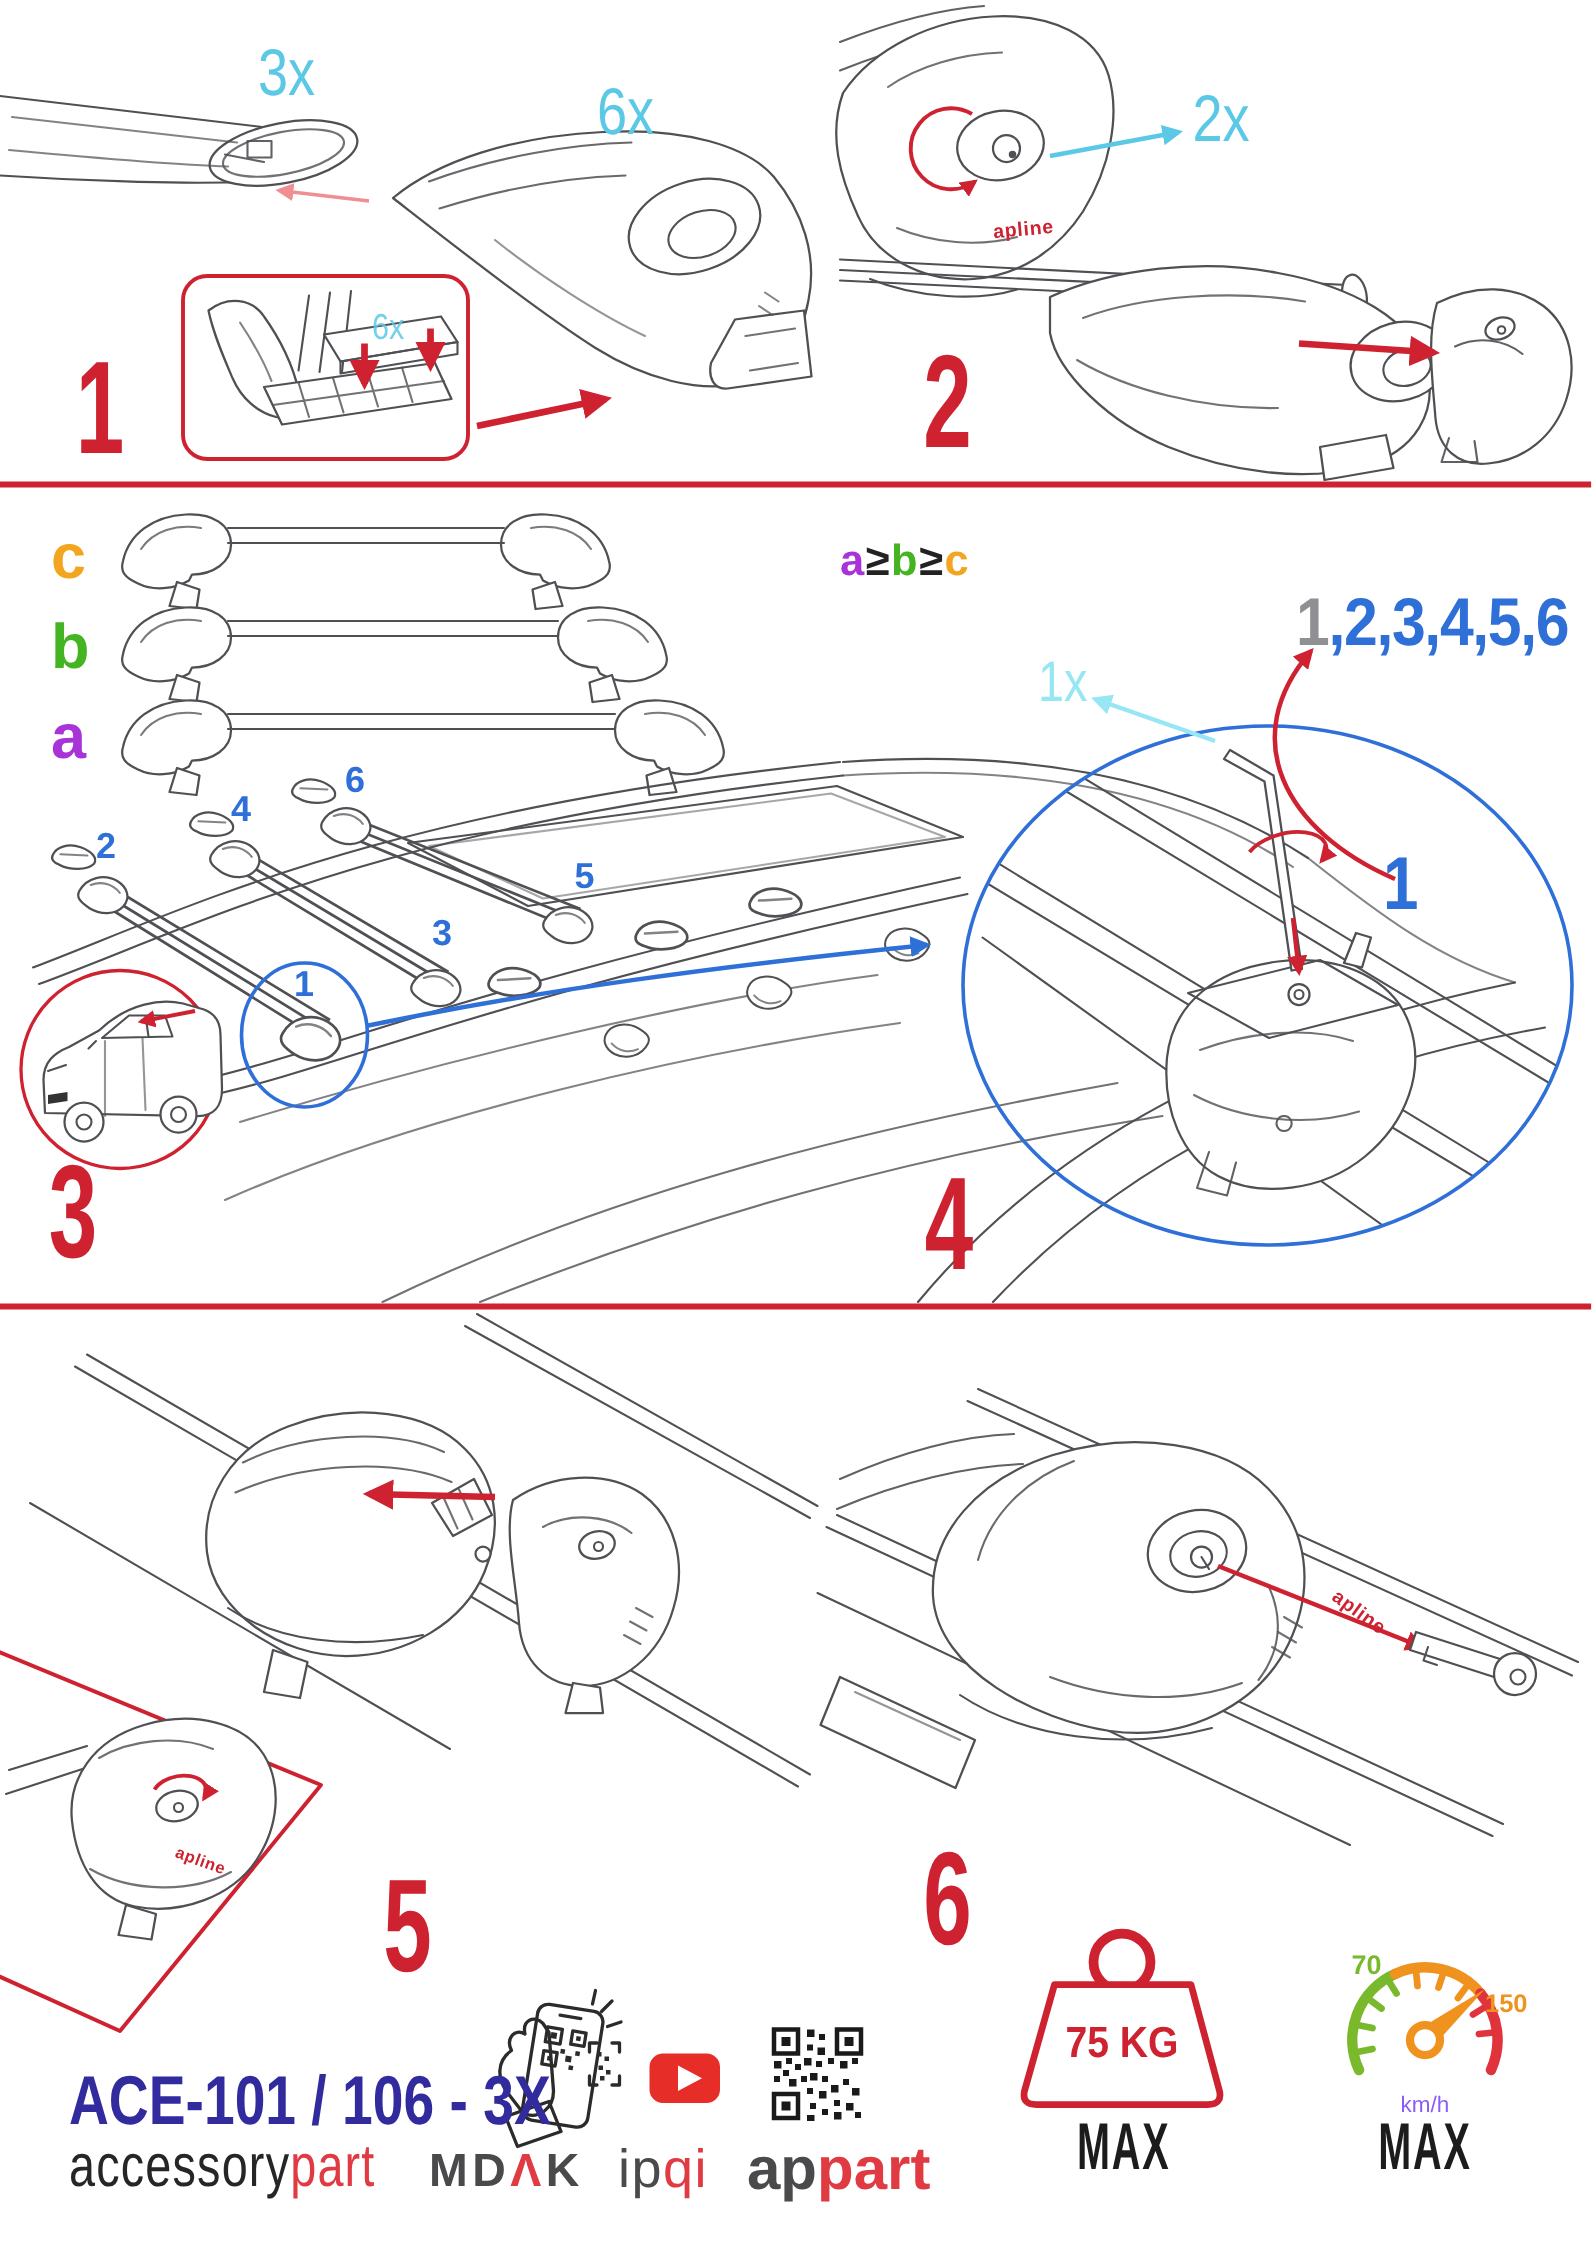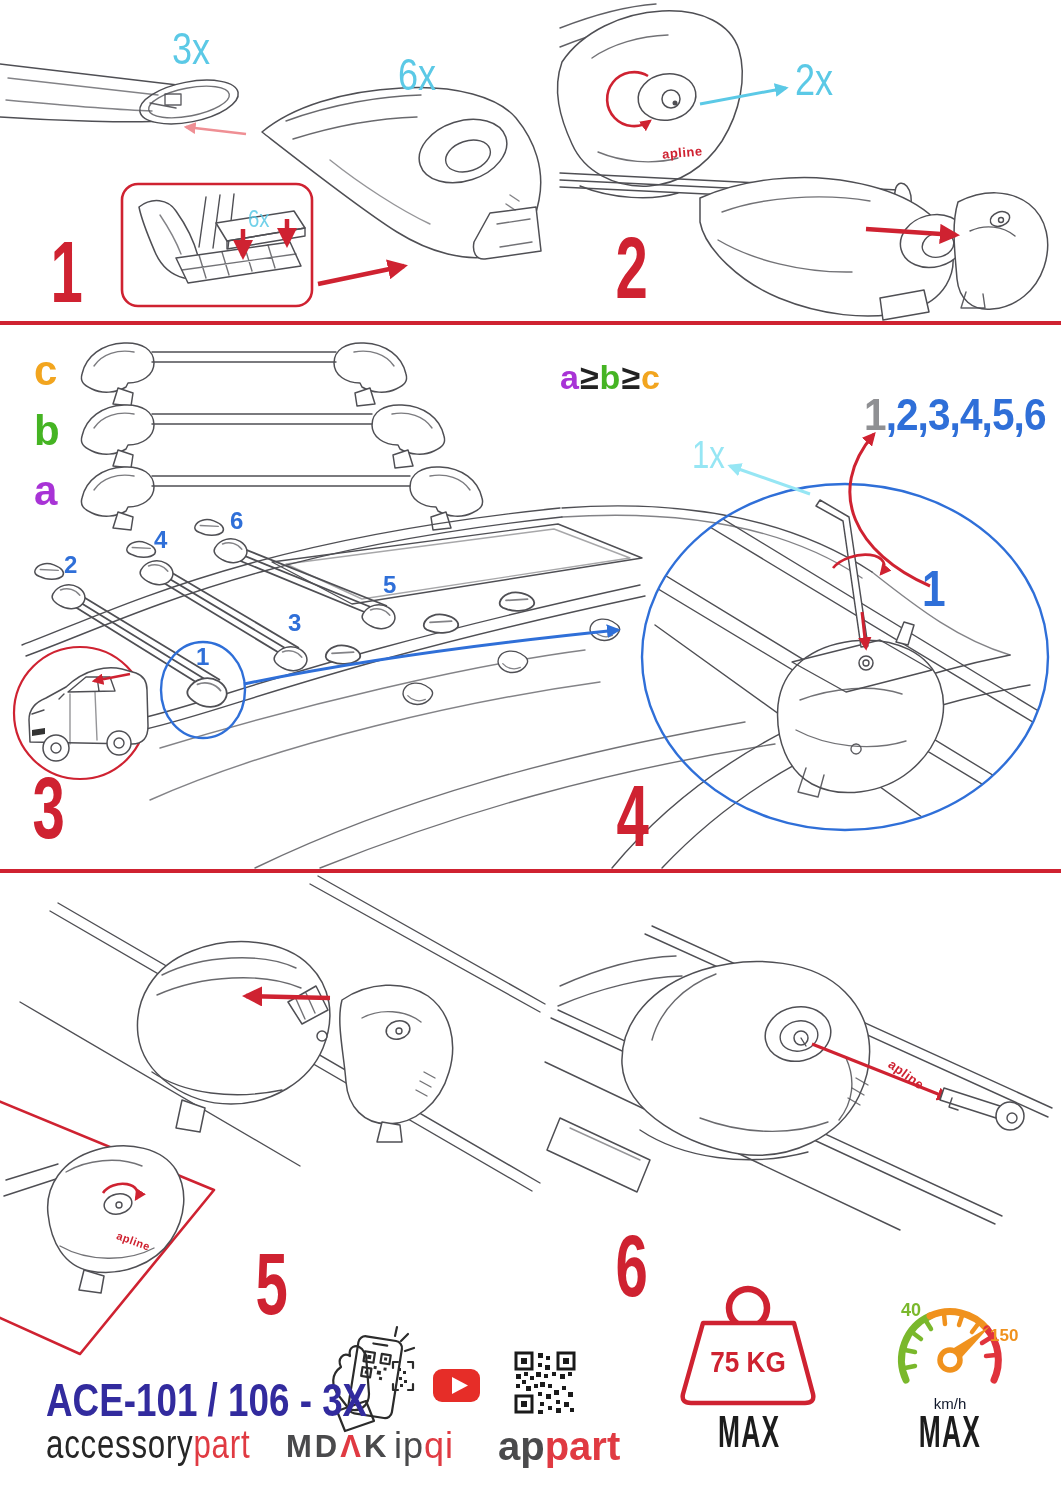--- a/index.html
+++ b/index.html
@@ -20,34 +20,34 @@
   .red-ring{stroke:var(--red);stroke-width:2.2;fill:none;}
   .red-frame{stroke:var(--red);stroke-width:2.6;fill:none;stroke-linejoin:round;}
   .ink-ln{stroke:#2b2b2b;fill:none;stroke-width:2.2;stroke-linecap:round;stroke-linejoin:round;}
   .t{position:absolute;line-height:1;white-space:nowrap;}
   .qty{color:var(--cyan);font-size:44px;font-weight:400;transform:scaleX(.82);transform-origin:left top;}
   .qty-sm{color:var(--cyan);font-size:24px;opacity:.85;transform:scaleX(.85);transform-origin:left top;}
   .qty-l{color:var(--cyan_light);font-size:38px;transform:scaleX(.82);transform-origin:left top;}
   .stepnum{font-weight:700;color:var(--red);font-size:88px;letter-spacing:-2px;transform:scaleX(.66);transform-origin:center top;text-align:center;width:80px;}
   .posnum{font-weight:700;color:var(--blue);font-size:24px;}
   .barlab{font-size:42px;font-weight:700;}
-  .rule{font-size:34px;font-weight:700;letter-spacing:1px;}
+  .rule{font-size:29px;font-weight:700;letter-spacing:1px;}
   .seq{font-size:45px;font-weight:700;letter-spacing:-1px;transform:scaleX(.9);transform-origin:left top;}
   .bignum1{font-size:50px;font-weight:700;color:var(--blue);transform:scaleX(.85);transform-origin:left top;}
   .brand-sm{color:var(--red);font-weight:700;font-size:13px;letter-spacing:.5px;}
   .model{font-size:46px;font-weight:700;color:var(--navy);transform:scaleX(.8);transform-origin:left top;}
   .accline{font-size:40px;font-weight:400;color:var(--ink);transform:scaleX(.78);transform-origin:left top;letter-spacing:1px;}
   .mdak{font-size:31px;font-weight:700;color:var(--dark);letter-spacing:3px;}
   .ipqi{font-size:36px;font-weight:500;color:var(--dark);letter-spacing:1px;}
   .apl{font-size:40px;font-weight:700;color:var(--dark);}
   .red2{color:var(--brand_red);}
   .kg{font-size:29px;font-weight:700;color:var(--red);transform:scaleX(.9);transform-origin:center top;text-align:center;width:100px;}
   .max{font-size:44px;font-weight:600;color:#1c1c1c;transform:scaleX(.6);transform-origin:center top;letter-spacing:2px;text-align:center;}
   .gauge-lab{font-size:18px;font-weight:700;}
-  .kmh{color:#0f172a;font-size:15px;text-align:center;}
+  .kmh{color:#8b5cf6;font-size:15px;text-align:center;}
   .divider{position:absolute;left:0;width:1061px;height:3.5px;background:var(--red);}
 </style>
 </head>
 <body>
 
 <div class="page">
 
   <svg class="art" width="1061" height="1500" viewBox="0 0 1061 1500">
     <defs>
       <marker id="mr" viewBox="0 0 10 10" refX="8" refY="5" markerWidth="4.5" markerHeight="4.5" orient="auto-start-reverse">
@@ -373,27 +373,27 @@
   <div class="t brand-sm" style="left:116px;top:1236px;font-size:11px;transform:rotate(20deg)">apline</div>
   <div class="t brand-sm" style="left:886px;top:1068px;transform:rotate(36deg)">apline</div>
 
   <div class="t model" style="left:46px;top:1377px">ACE-101 / 106 - 3X</div>
   <div class="t accline" style="left:46px;top:1424px">
     <span>accessory</span><span class="red2">part</span>
   </div>
   <div class="t mdak" style="left:286px;top:1431px">
     <span>MD</span><span class="red2">Λ</span><span>K</span>
   </div>
-  <div class="t ipqi" style="left:394px;top:1428px">
+  <div class="t ipqi" style="left:412px;top:1428px">
     <span>ip</span><span class="red2">qi</span>
   </div>
   <div class="t apl" style="left:498px;top:1426px">
     <span>ap</span><span class="red2">part</span>
   </div>
 
   <div class="t kg" style="left:698px;top:1348px">75 KG</div>
   <div class="t max" style="left:698px;top:1410px;width:100px">MAX</div>
-  <div class="t gauge-lab" style="left:901px;top:1301px;color:var(--gauge_green)">40</div>
+  <div class="t gauge-lab" style="left:901px;top:1301px;color:var(--gauge_green)">70</div>
   <div class="t gauge-lab" style="left:990px;top:1327px;font-size:17px;color:var(--gauge_orange)">150</div>
   <div class="t kmh" style="left:908px;top:1396px;width:84px">km/h</div>
   <div class="t max" style="left:898px;top:1410px;width:104px">MAX</div>
 
 </div>
 
 </body></html>

